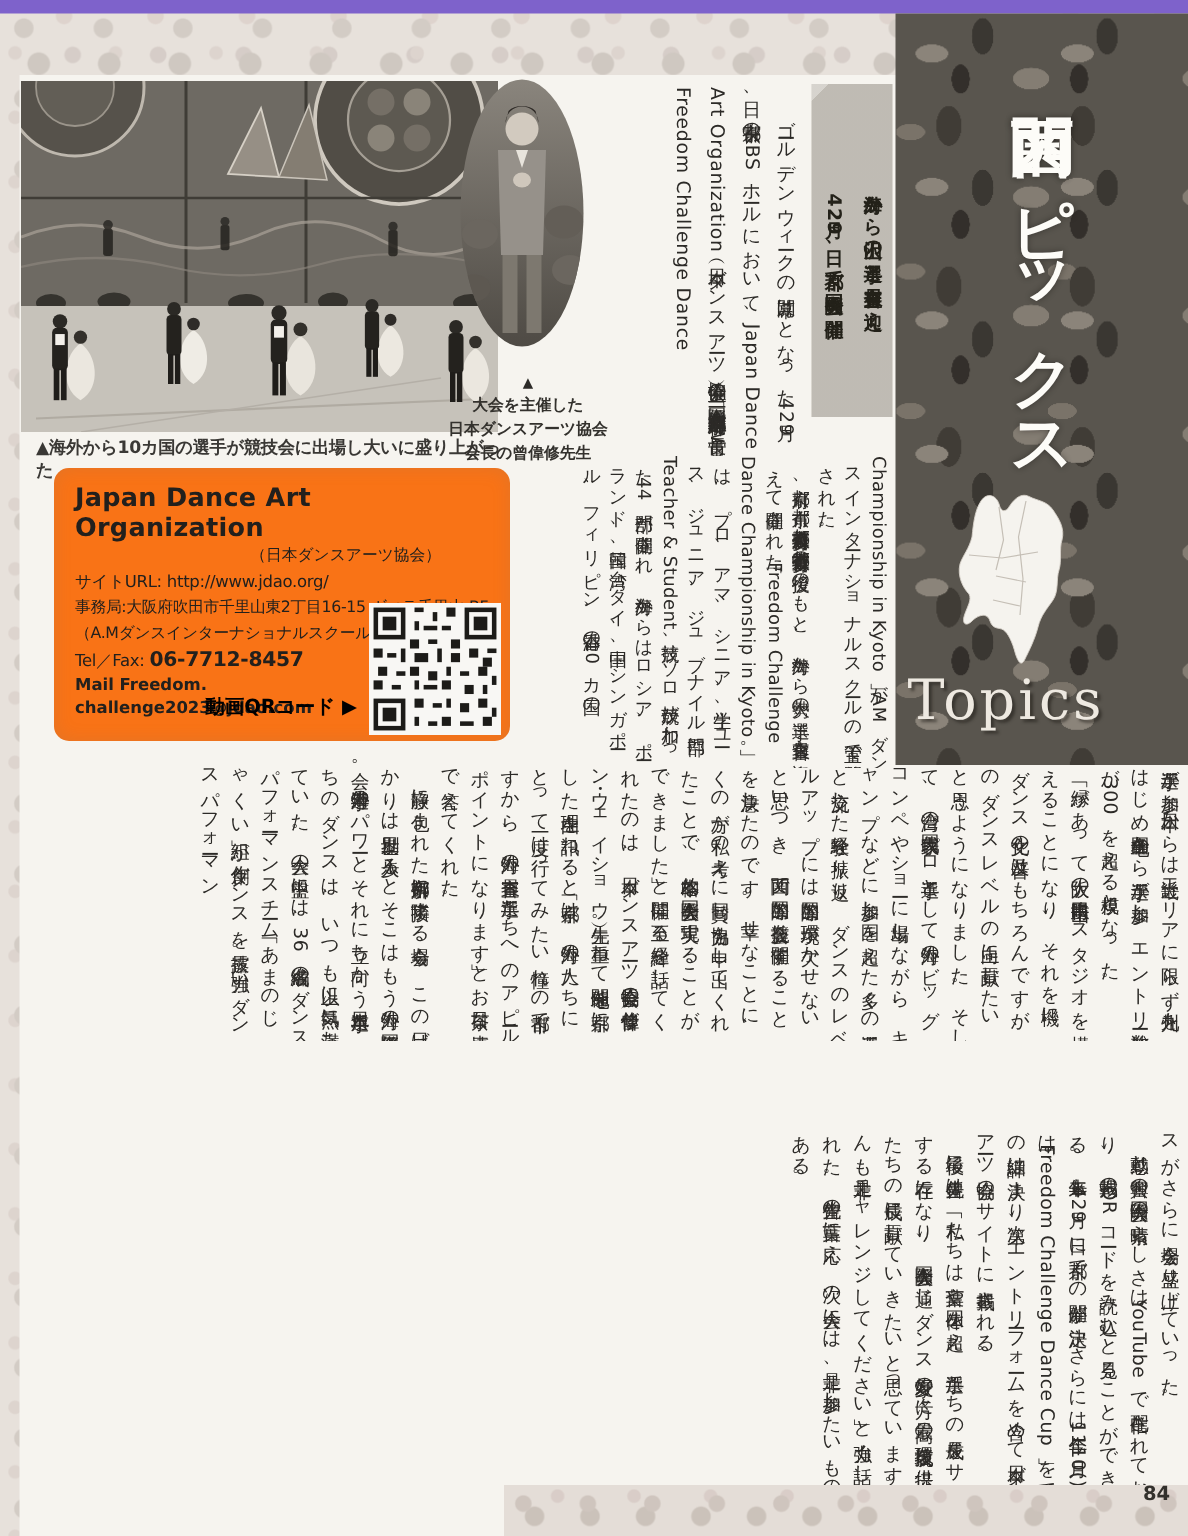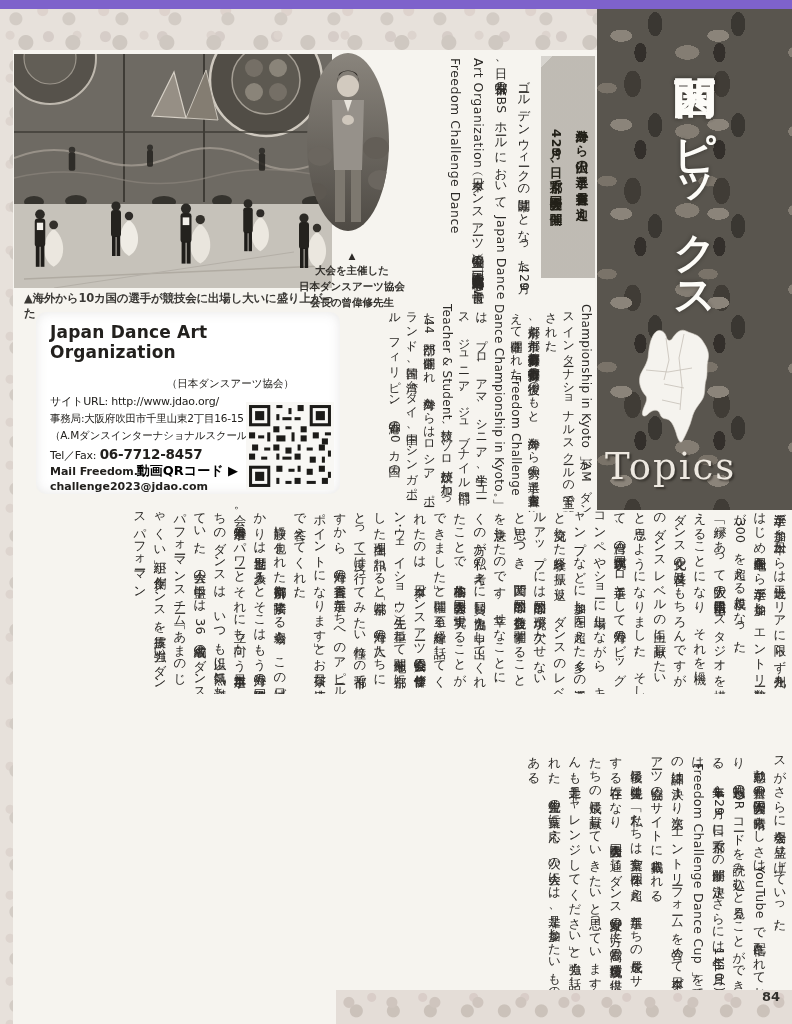--- a/index.html
+++ b/index.html
@@ -58,26 +58,26 @@
   #intro-a{left:394px;top:58px;width:142px;height:246px;font-size:12.5px;line-height:23px;letter-spacing:.5px;}
   #intro-b{left:344px;top:304px;width:250px;height:208px;font-size:12px;line-height:17.4px;letter-spacing:.3px;}
   #band-upper{left:26px;top:504px;width:764px;height:190px;font-size:12.5px;line-height:20px;letter-spacing:.3px;}
   #band-lower{left:344px;top:748px;width:446px;height:264px;font-size:12.5px;line-height:20.5px;letter-spacing:.3px;}
   #photo-main{left:14px;top:54px;width:318px;height:234px;}
   #caption-main{left:24px;top:291px;width:314px;font-size:11.5px;font-weight:600;color:#3a3835;letter-spacing:-0.2px;}
   #oval-photo{left:306px;top:52px;width:84px;height:180px;}
   #oval-caption{left:294px;top:234px;width:116px;text-align:center;font-size:10.5px;line-height:1.5;color:#33312d;font-weight:600;white-space:pre-line;}
   #oval-marker{display:block;font-size:9px;color:#2c2a27;}
   #infobox{
-    left:36px;top:312px;width:304px;height:182px;background:#ffffff;border-radius:10px;
+    left:36px;top:312px;width:304px;height:182px;background:#f97316;border-radius:10px;
     box-shadow:inset 0 0 12px rgba(130,124,114,.18);
   }
   #infobox .inner{position:absolute;left:14px;top:10px;right:12px;bottom:8px;color:#22201d;}
   #ib-title{font-size:17px;font-weight:bold;letter-spacing:.2px;}
-  #ib-subtitle{font-size:10.5px;text-align:right;padding-right:34px;margin-top:15px;}
+  #ib-subtitle{font-size:10.5px;text-align:right;padding-right:34px;margin-top:1px;}
   .ib-line{font-size:11px;margin-top:3px;letter-spacing:-0.2px;}
   .ib-strong{font-weight:normal;}
   #ib-tel-value{font-size:13.5px;font-weight:bold;}
   #ib-mail1,#ib-mail2{font-weight:bold;font-size:11px;margin-top:2px;}
   #qr-label{position:absolute;right:102px;bottom:14px;font-size:13px;font-weight:bold;}
   #qr-code{position:absolute;right:6px;bottom:4px;width:88px;height:88px;}
   #lace-bottom{
     left:336px;top:990px;width:456px;height:34px;
     background-color:#e4ddd7;
     background-image:

